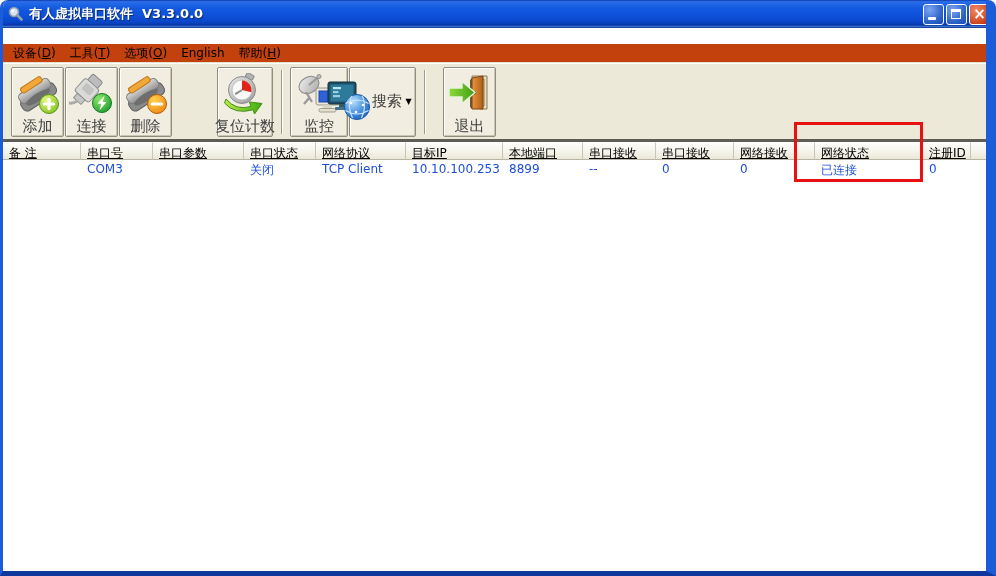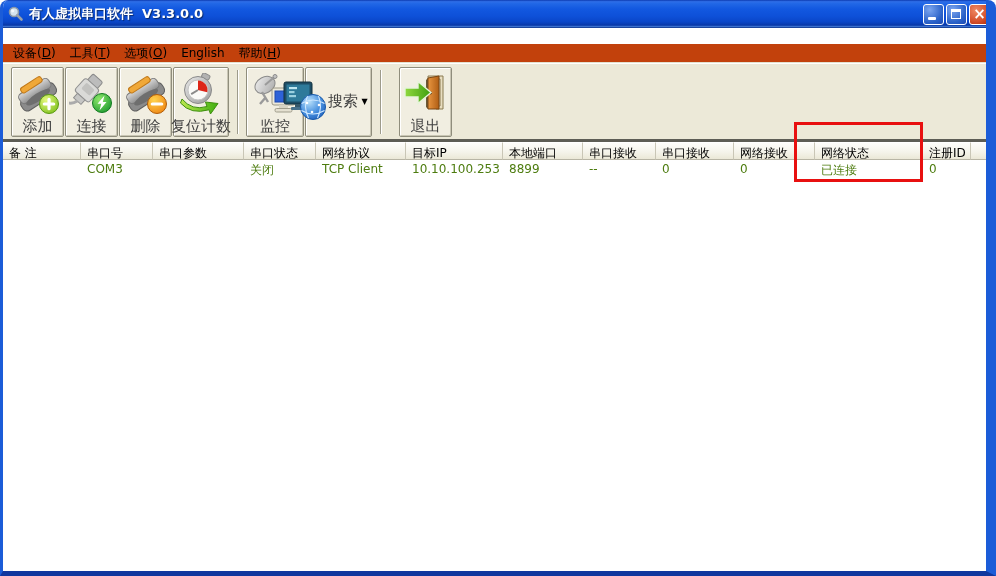--- a/index.html
+++ b/index.html
@@ -50,40 +50,40 @@
     height:79px; flex:0 0 79px; background:#ece9d8; display:flex; align-items:center;
     padding-left:8px; border-top:1px solid #fff; border-bottom:3px solid #5d5d55;
   }
   .tbtn {
     width:53px; height:70px; margin-right:1px; background:#f1eee1;
     border:1px solid #8f8d7c; border-radius:2px;
     box-shadow:inset 1px 1px 0 #ffffff, inset -1px -1px 0 #c9c6b4;
     display:flex; flex-direction:column; align-items:center; justify-content:flex-end;
     padding-bottom:2px; cursor:default;
   }
-  .tbtn-reset { width:56px; }
+  .tbtn-reset { width:56px;margin-left:44px; }
   .tbtn-monitor { width:58px;align-items:center; }
   .ticon { height:46px; display:flex; align-items:center; justify-content:center; }
   .tlabel { font-size:15px; line-height:16px; color:#404040; white-space:nowrap; }
   .tsep { width:2px; height:64px; margin:0 7px; border-left:1px solid #9d9b8b; border-right:1px solid #fff; }
   .tbtn-search { flex-direction:row; width:67px; padding:0; align-items:stretch; }
   .tmain { width:52px; display:flex; flex-direction:row; align-items:center; justify-content:flex-end; padding-bottom:2px; }
   .tdrop { width:13px; display:flex; align-items:center; justify-content:center; font-size:8px; color:#000; }
   .exit-gap { width:10px; }
 
   
   .listview { flex:1; background:#fff; display:flex; flex-direction:column; overflow:hidden; }
-  .lv-header { display:flex; height:18px; flex:0 0 18px; }
+  .lv-header { display:flex; height:18px; flex:0 0 18px;text-decoration:underline; }
   .lv-hcell {
     padding:2px 0 0 6px; font-size:12px; color:#000; white-space:nowrap; overflow:hidden;
     background:linear-gradient(180deg,#fdfdfa 0%,#f5f4eb 55%,#ebe8d7 100%);
     border-right:1px solid #c9c6b6; border-bottom:1px solid #b8b5a5; border-top:1px solid #fff;
   }
   .lv-row { display:flex; height:18px; flex:0 0 18px; }
-  .lv-cell { padding:2px 0 0 6px; font-size:12px; color:#4d7c0f; white-space:nowrap; overflow:hidden; }
+  .lv-cell { padding:2px 0 0 6px; font-size:12px; color:#1d4ed8; white-space:nowrap; overflow:hidden; }
   .c0{width:78px;flex:0 0 78px}.c1{width:72px;flex:0 0 72px}.c2{width:91px;flex:0 0 91px}
   .c3{width:72px;flex:0 0 72px}.c4{width:90px;flex:0 0 90px}.c5{width:97px;flex:0 0 97px}
   .c6{width:80px;flex:0 0 80px}.c7{width:73px;flex:0 0 73px}.c8{width:78px;flex:0 0 78px}
   .c9{width:61px;flex:0 0 61px}.c10{width:20px;flex:0 0 20px}.c11{width:108px;flex:0 0 108px}
   .c12{width:48px;flex:0 0 48px}.c13{flex:1;border-right:none}
 
   
   .red-box {
     position:absolute; left:791px; top:122px; width:129px; height:60px;
     border:3px solid #e81010; z-index:5; pointer-events:none;

